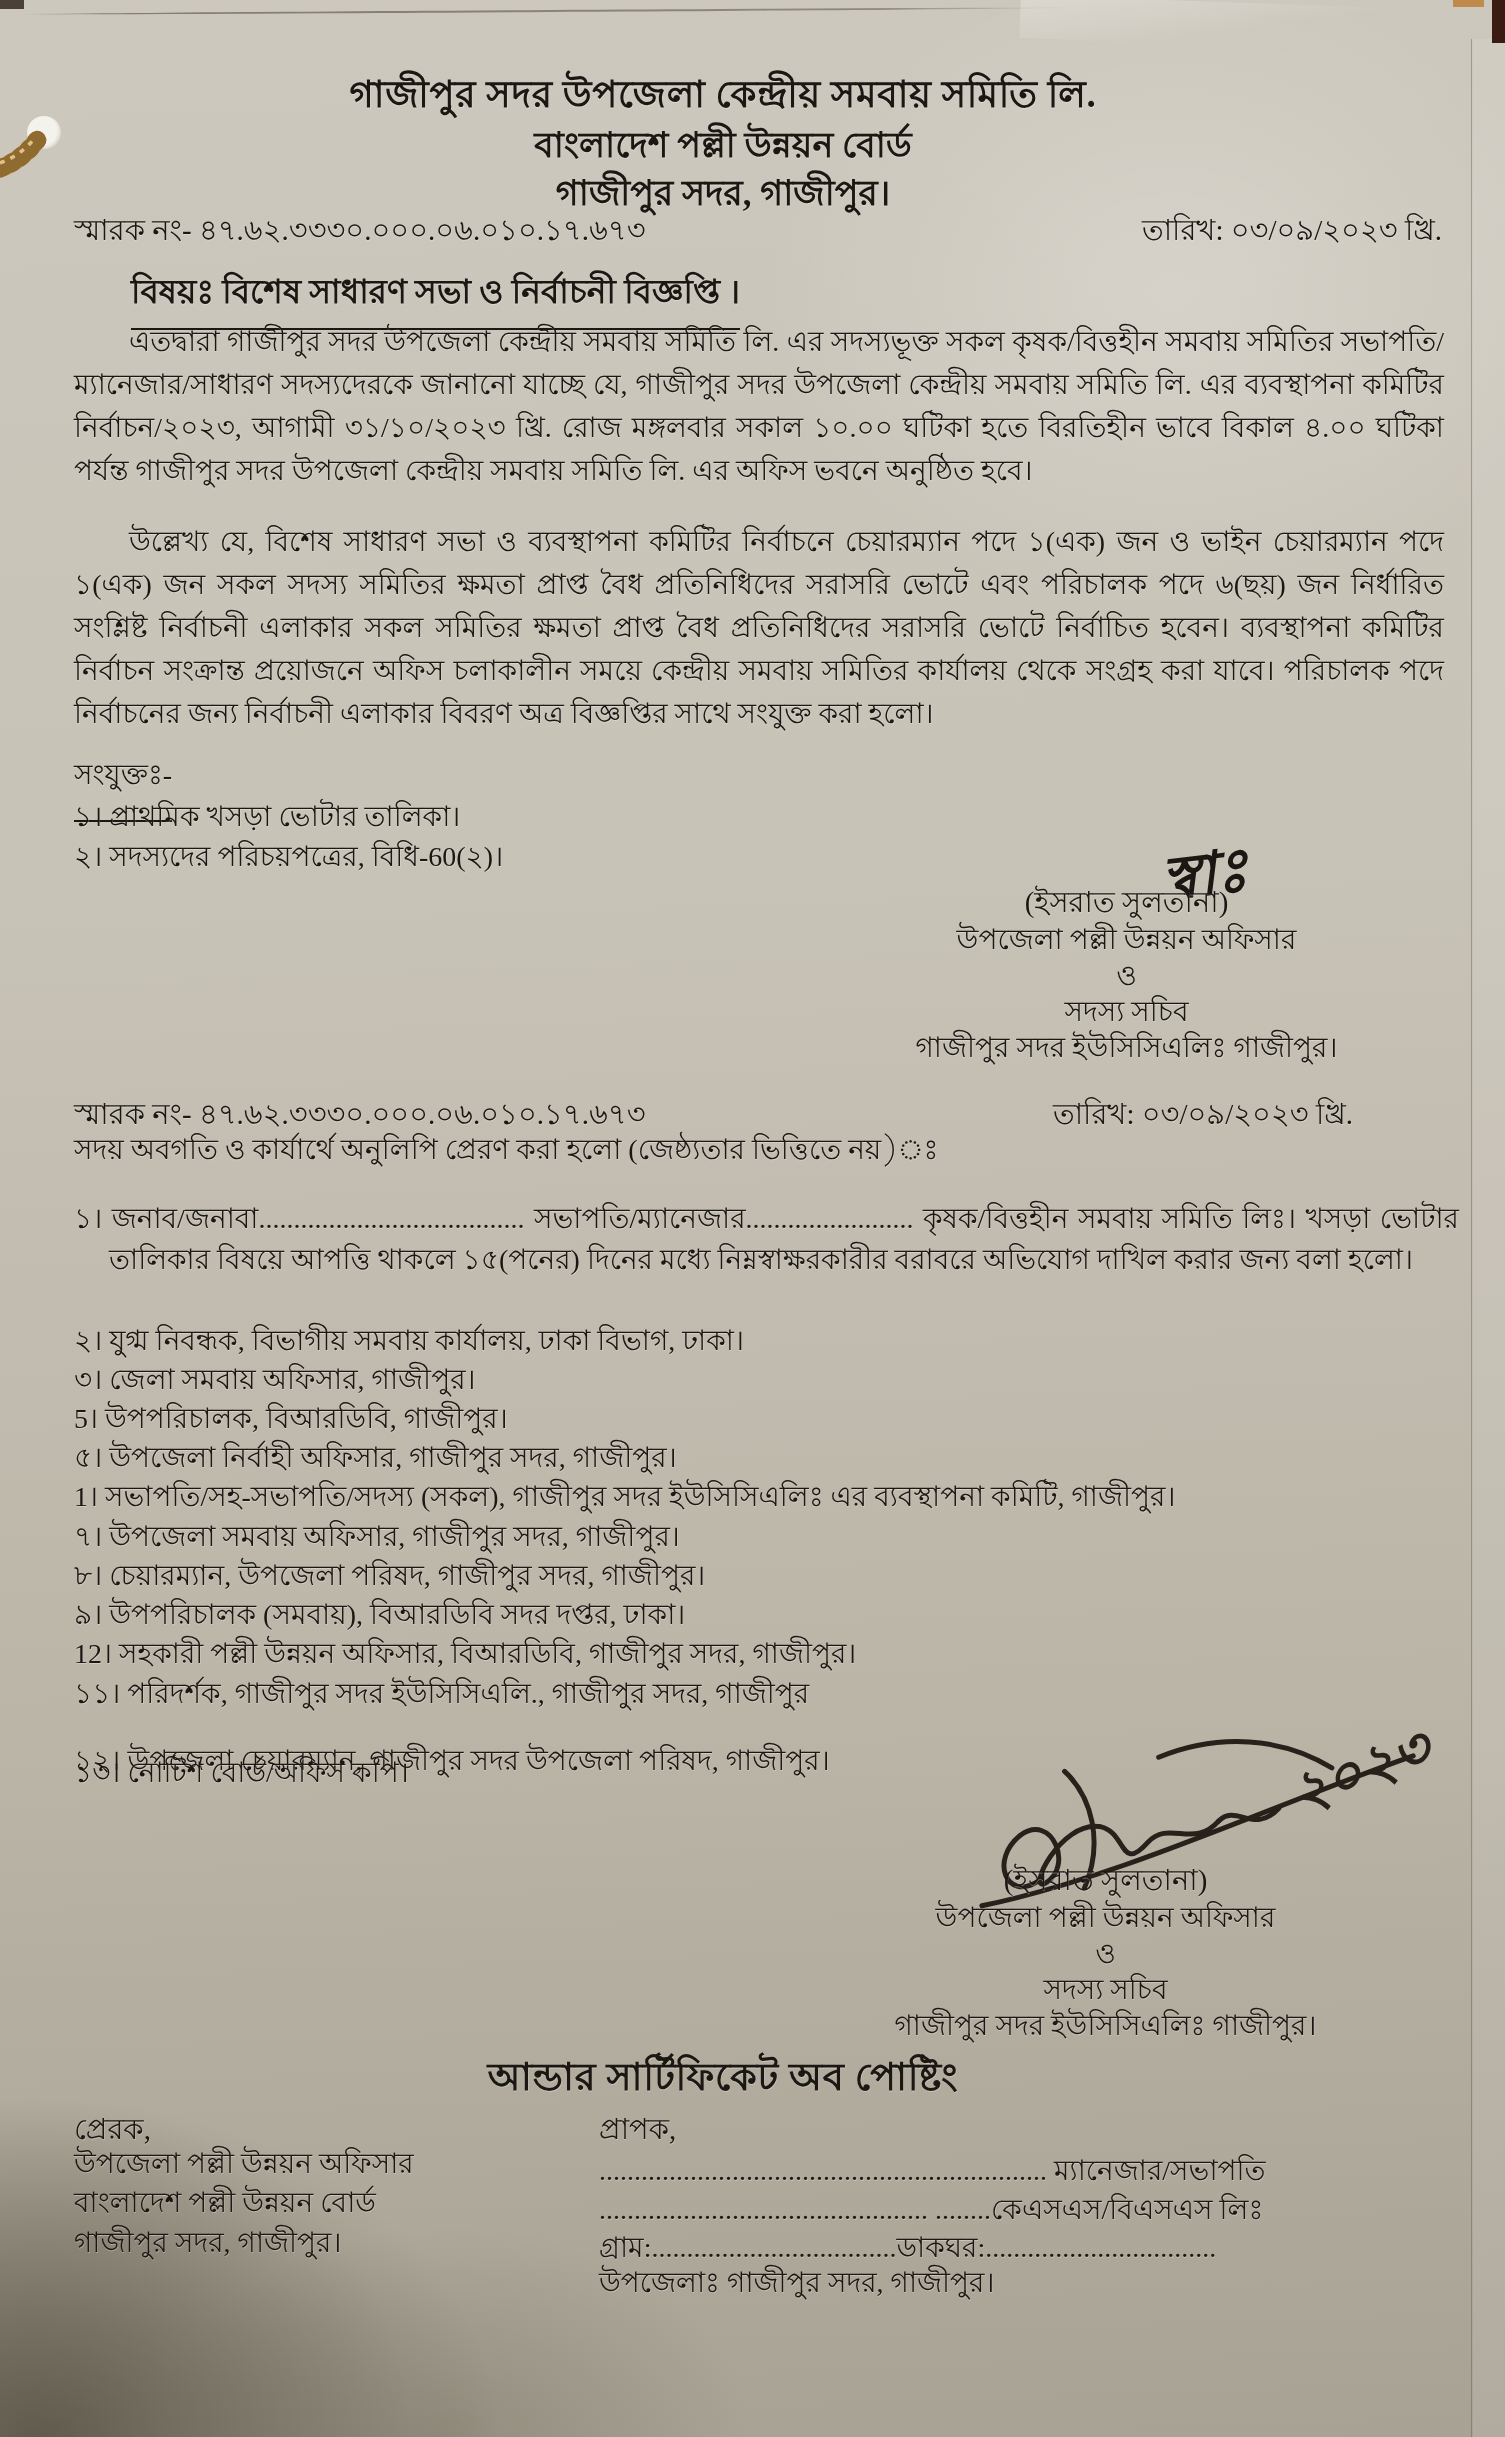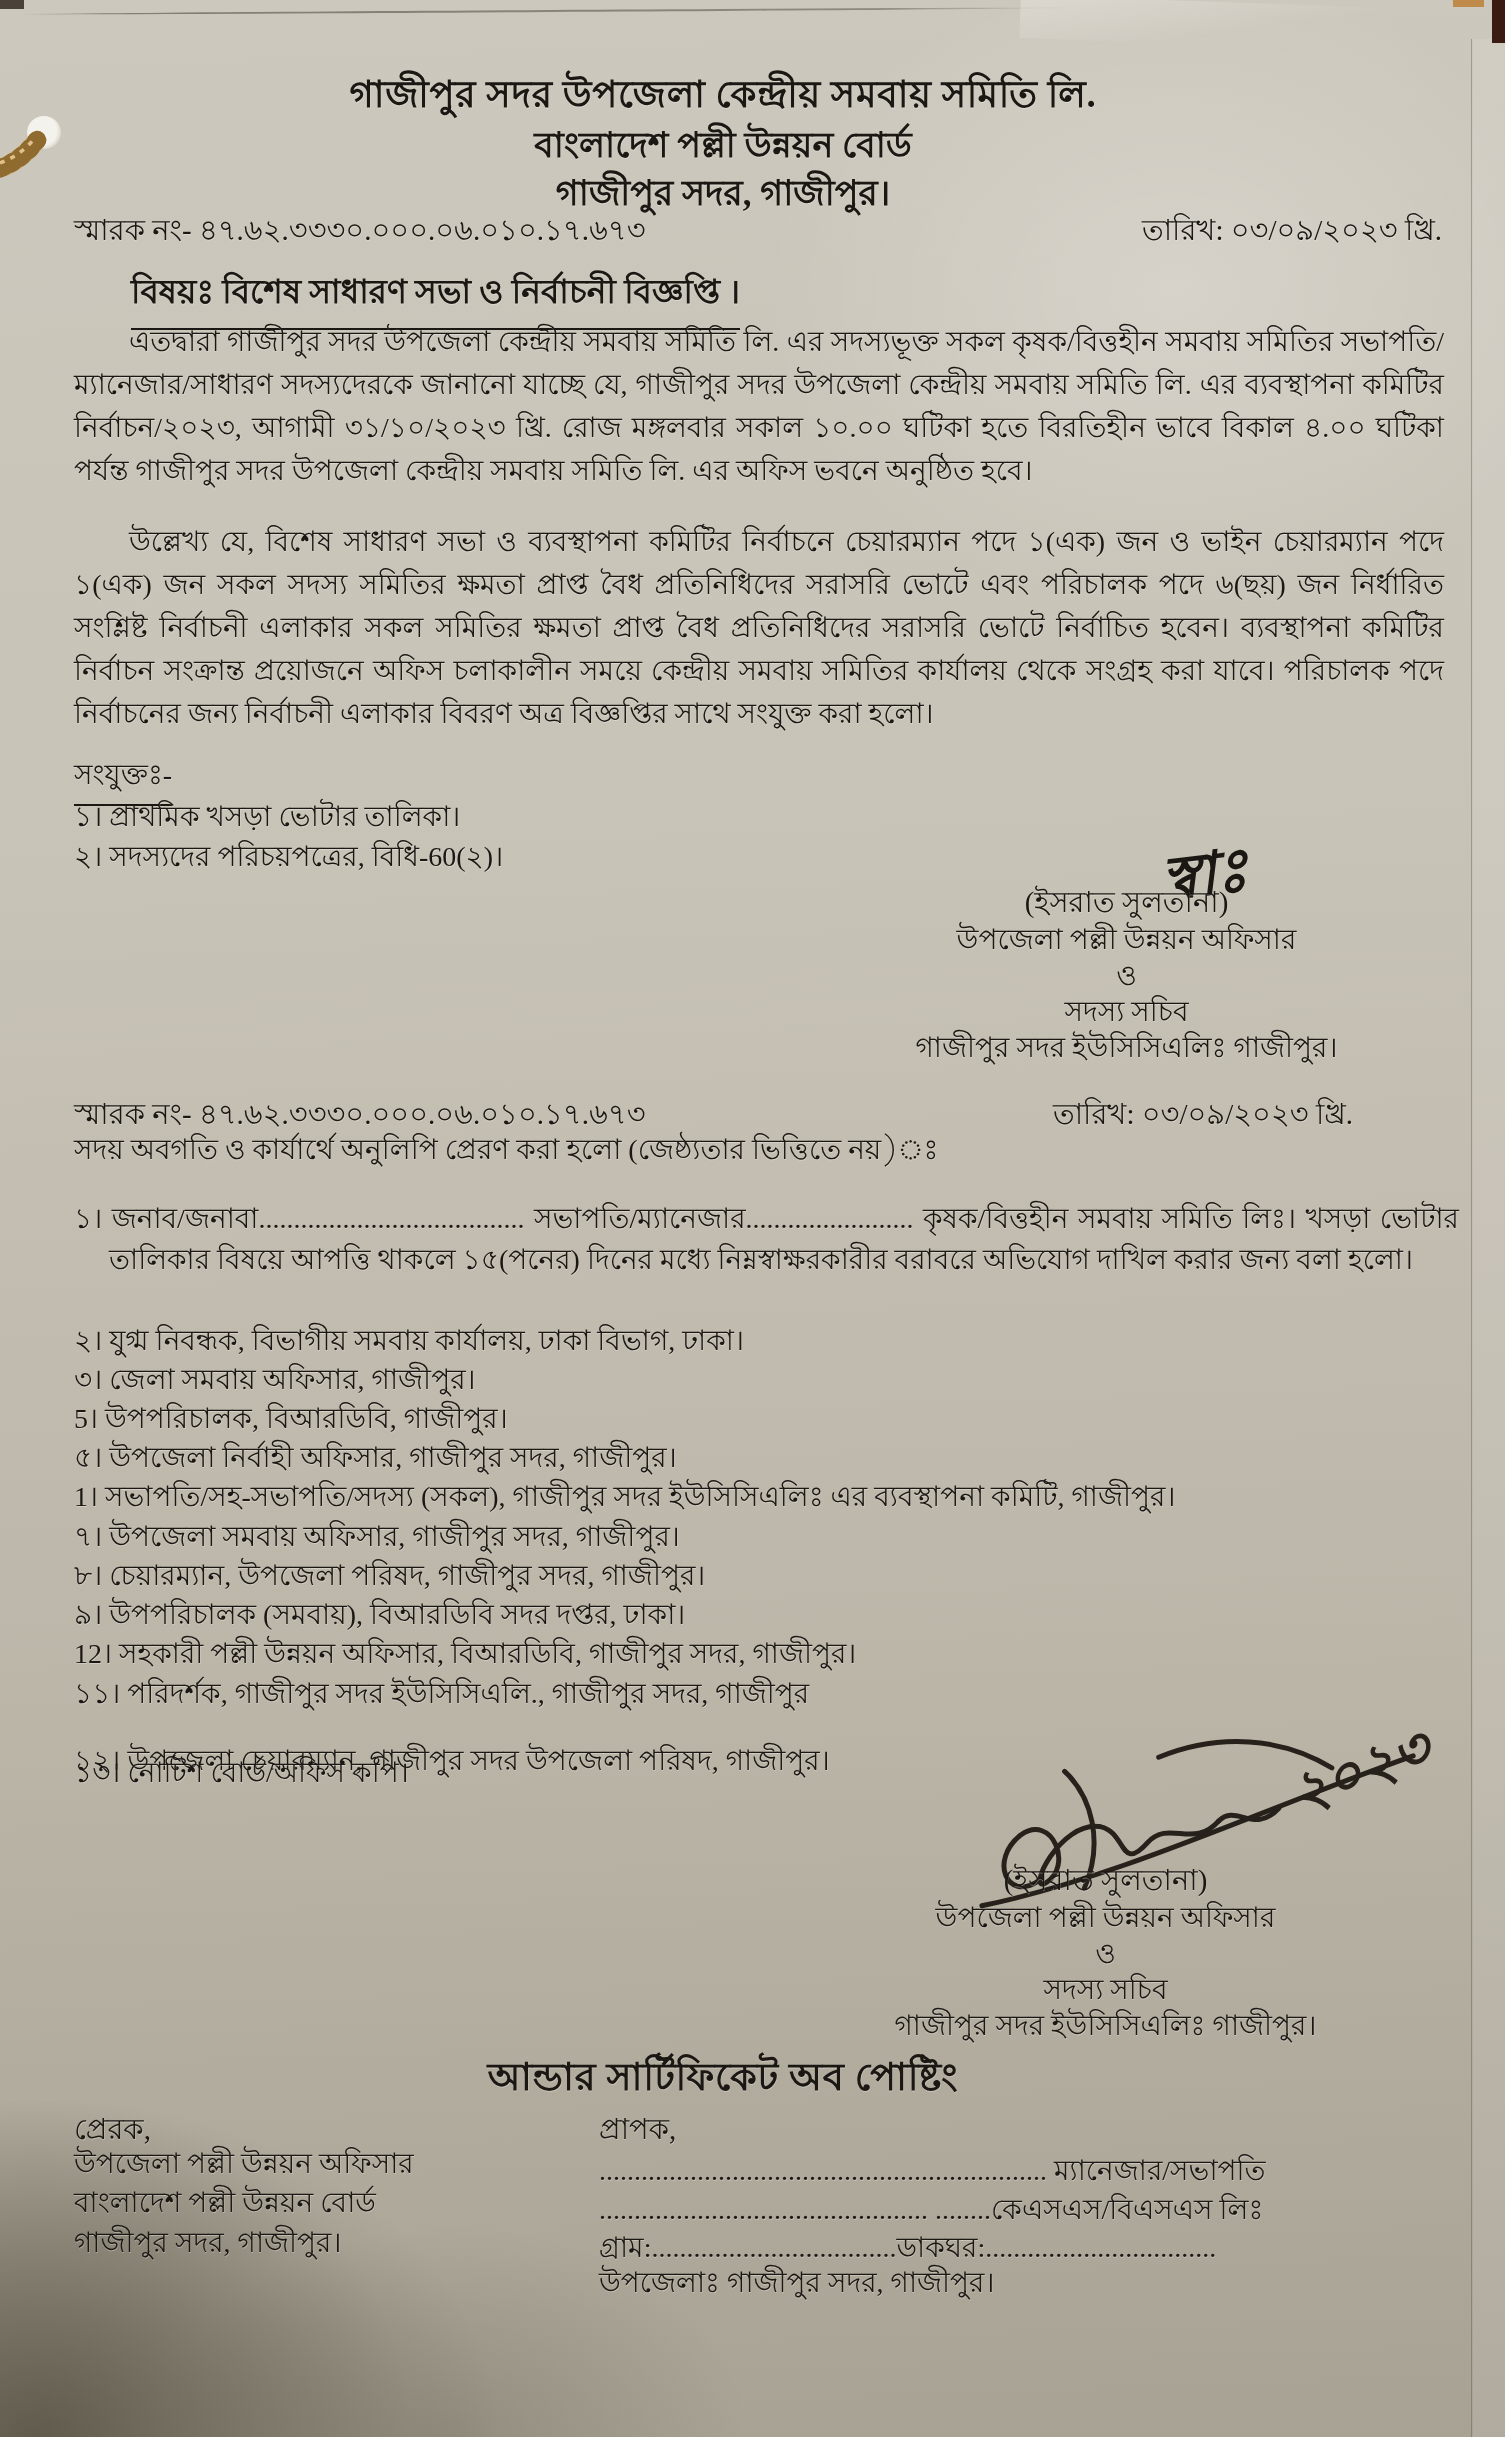--- a/index.html
+++ b/index.html
@@ -21,21 +21,21 @@
   .b{font-weight:bold;}
   .hdr1{top:65px;font-size:37px;letter-spacing:0.7px;}
   .hdr2{top:118px;font-size:35px;}
   .hdr3{top:166px;font-size:35px;}
   .memo-row{left:74px;width:1368px;display:flex;justify-content:space-between;font-size:29px;}
   .memo-row.second{width:1279px;}
   .subject{top:266px;left:131px;font-size:33px;font-weight:bold;border-bottom:2.8px solid #1b1713;padding-bottom:5.7px;}
   .para{left:74px;width:1370px;font-size:28px;line-height:43px;text-align:justify;text-indent:55px;}
   .p1{top:320px;}
   .p2{top:520px;}
-  .attach-h{top:753px;left:74px;font-size:28px;border-bottom:2.1px solid #1b1713;padding-bottom:4px;}
+  .attach-h{top:753px;left:74px;font-size:28px;border-bottom:2.1px solid #1b1713;padding-bottom:20px;}
   .attach-1{top:795px;left:74px;font-size:28px;}
   .attach-2{top:835px;left:74px;font-size:28px;}
   .sigblock{width:539px;text-align:center;font-size:28px;line-height:31px;}
   .sig1{left:857px;top:887px;}
   .sig2{left:836px;top:1865px;}
   .sigline{margin-bottom:5.7px;}
   .sig-name{font-size:29px;}
   .sig-conj{margin-top:4.3px;margin-bottom:4.3px;}
   .sig-mark{top:828px;left:1162px;font-size:60px;font-weight:bold;font-style:italic;transform:rotate(-7deg);}
   .copy-note{top:1128px;left:74px;font-size:28px;text-align:right;}

